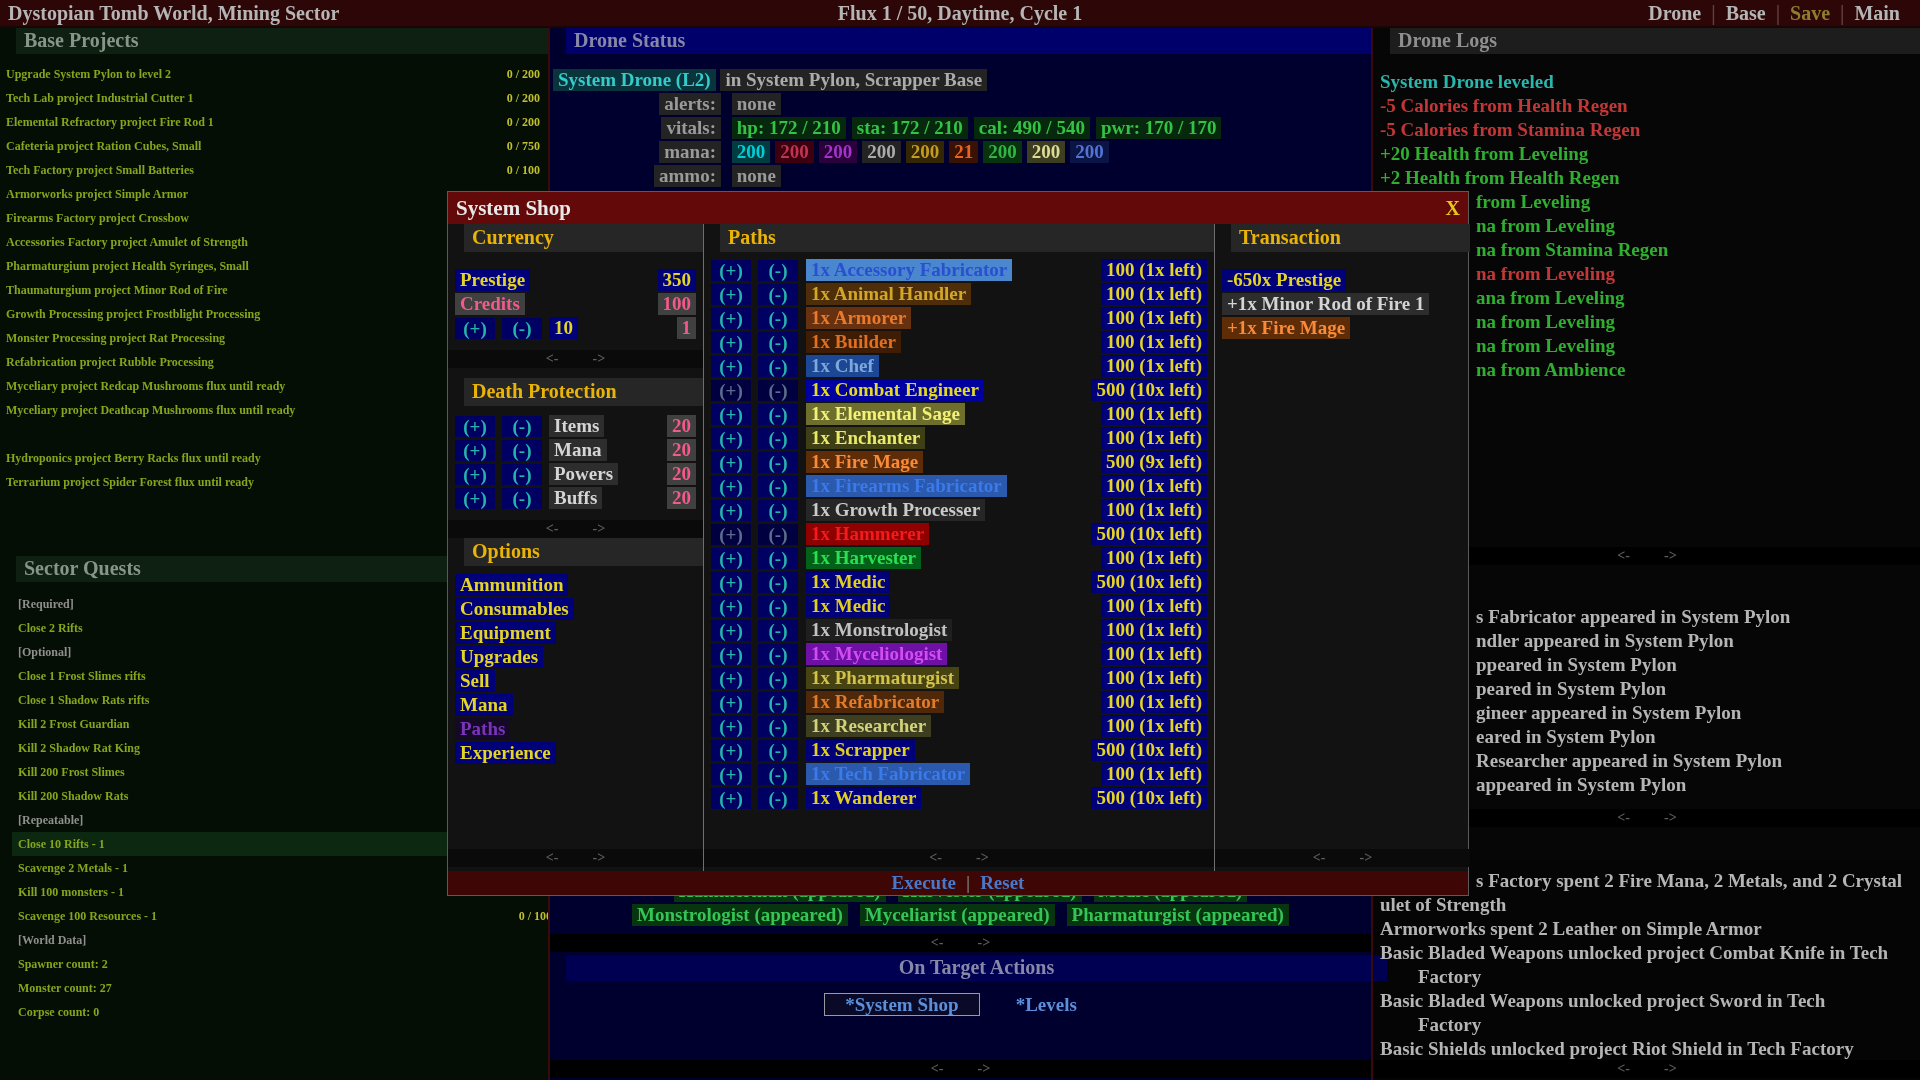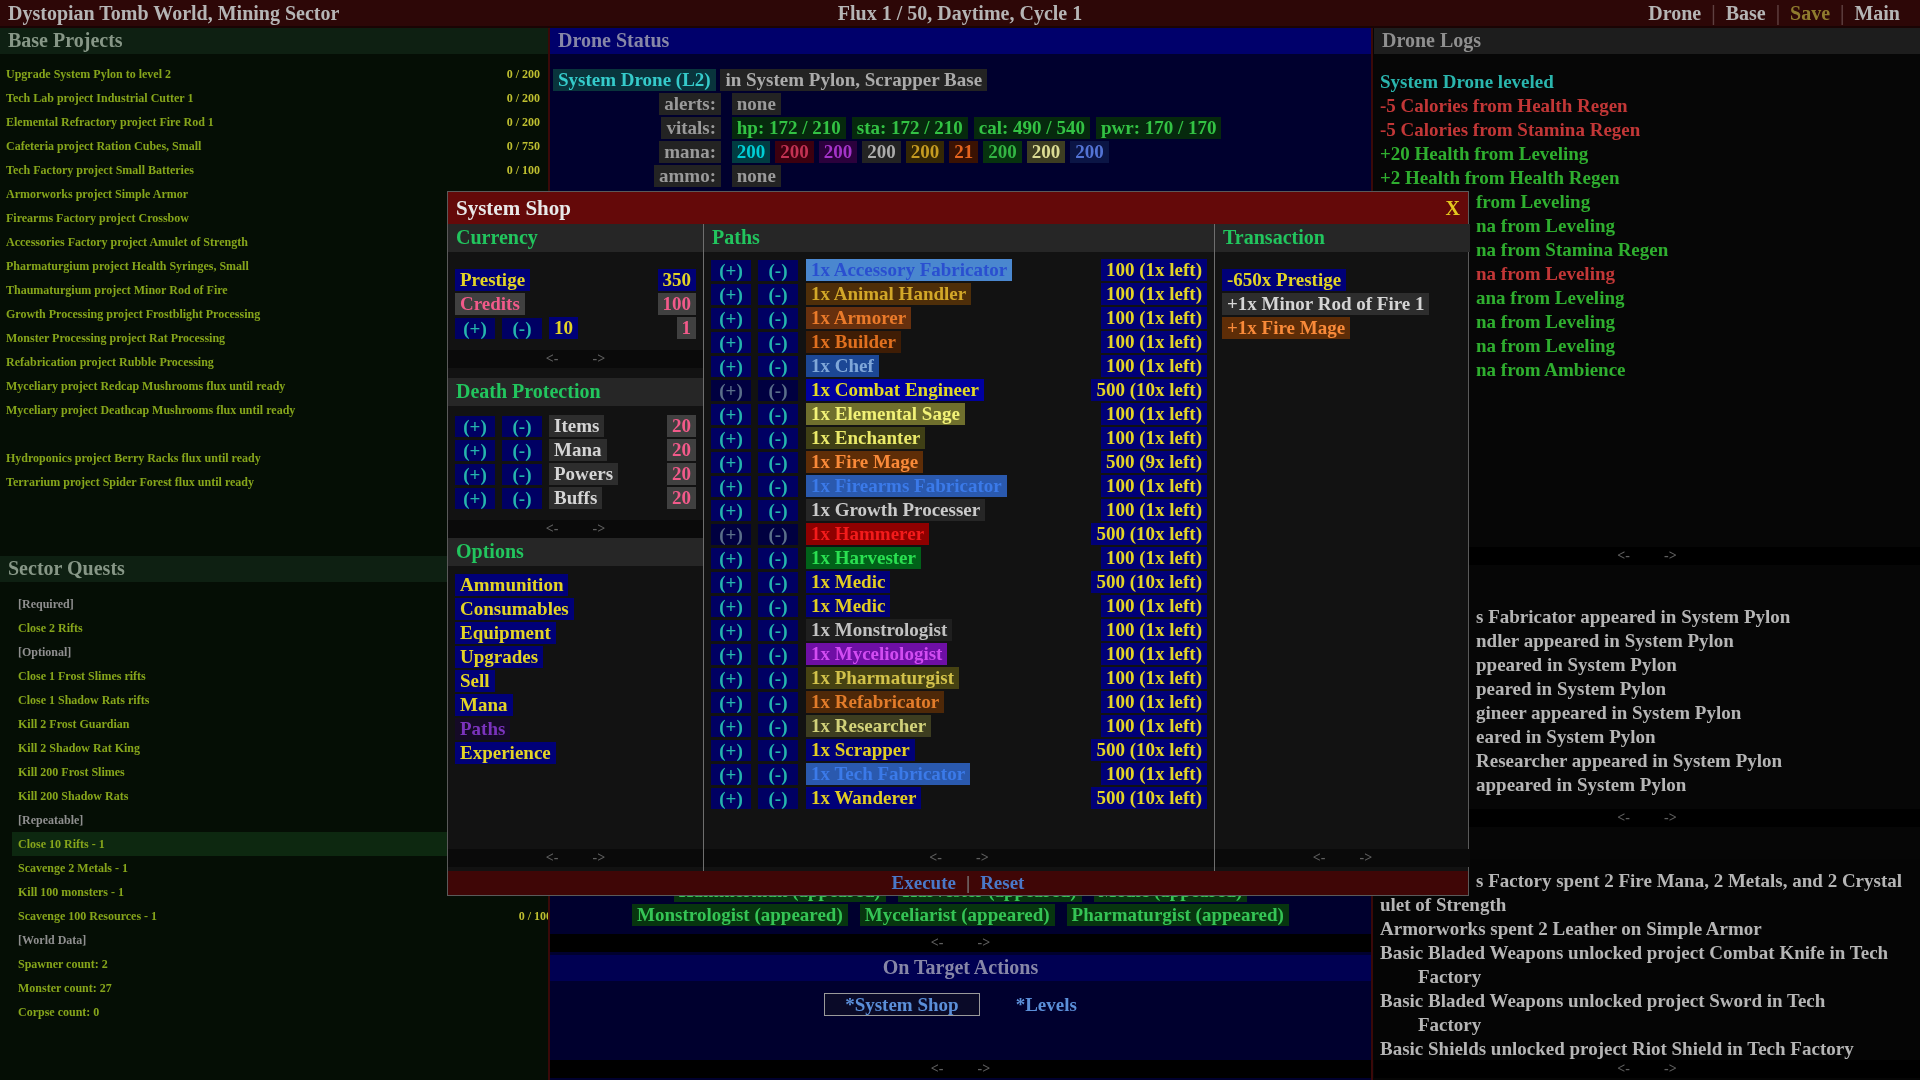--- a/index.html
+++ b/index.html
@@ -11,21 +11,21 @@
   #topbar { position:absolute; left:0; top:0; width:1920px; height:28px; background:#2d0707;
             border-bottom:2px solid #1a0404; display:flex; align-items:center; color:#b5b5b5; font-size:20px; }
   #topbar .t-title { padding-left:8px; }
   #topbar .t-status { position:absolute; left:50%; transform:translateX(-50%); }
   #topbar .t-btns { margin-left:auto; display:flex; align-items:center; padding-right:10px; }
   #topbar .t-btn { padding:0 10px; cursor:default; }
   #topbar .t-sep { color:#5f4040; }
   #topbar .t-btn.muted { color:#8f7c2e; }
 
   
-  .panel-header { height:26px; font-size:20px; padding:1px 8px 0 8px; }
+  .panel-header { height:26px; font-size:20px; padding:1px 8px 0 8px;margin-left:16px; }
   .chip { display:inline-block; padding:0 5px; height:22px; line-height:22px; font-size:19px; white-space:nowrap; }
   .scrollstrip { position:absolute; left:0; right:0; height:18px; background:#000;
                  display:flex; justify-content:center; gap:34px; align-items:center;
                  color:#5f5f5f; font-size:14px; }
   .row24 { height:24px; line-height:24px; position:relative; white-space:nowrap; }
 
   
   #left-panel { position:absolute; left:0; top:28px; width:548px; height:1052px; background:#050e05; }
   .lhead { background:#0e2012; color:#879787; }
   .l-list { padding-top:8px; }
@@ -74,21 +74,21 @@
   #shop { position:absolute; left:447px; top:191px; width:1022px; height:705px; z-index:10;
           background:#121212; border:1px solid #5a5a5a; }
   #shop-title { height:32px; background:#640909; color:#e8e8e8; font-size:21px;
                 display:flex; align-items:center; padding:0 8px; }
   #shop-close { margin-left:auto; color:#e3c81f; font-size:20px; cursor:default; }
   #shop-cols { position:absolute; left:0; top:32px; width:100%; bottom:24px; }
   .col { position:absolute; top:0; bottom:0; overflow:hidden; }
   #col-currency { left:0; width:255px; }
   #col-paths { left:255px; width:512px; border-left:1px solid #6e6e6e; border-right:1px solid #6e6e6e; }
   #col-transaction { left:767px; width:255px; }
-  .phead { background:#262626; color:#22c55e; height:28px; padding-top:2px; }
+  .phead { background:#262626; color:#eab308; height:28px; padding-top:2px; }
   .mrow { height:24px; display:flex; align-items:center; padding:0 7px; }
   .pm { width:40px; text-align:center; color:#25b5ad; background:#000063; margin-right:7px;
         height:21px; line-height:21px; font-size:19px; display:inline-block; cursor:default; }
   .pm.dim { color:#5a6f8a; background:#000040; }
   .y    { color:#e3d425; background:#000078; }
   .pink { color:#f25a8a; background:#404040; }
   .gchip{ color:#d5d5d5; background:#2d2d2d; }
   .mla  { margin-left:auto; }
   .pathname { margin-left:1px; }
   .price { color:#e3d425; background:#000078; }

